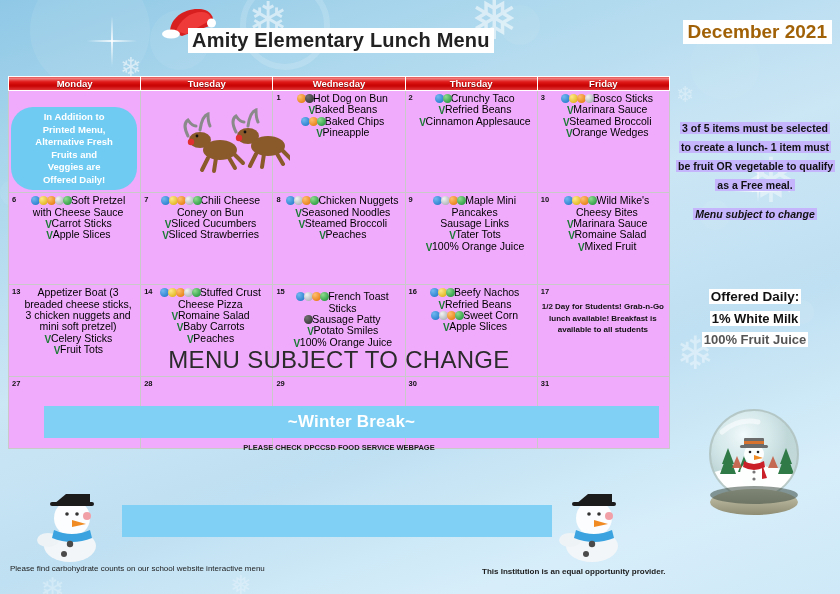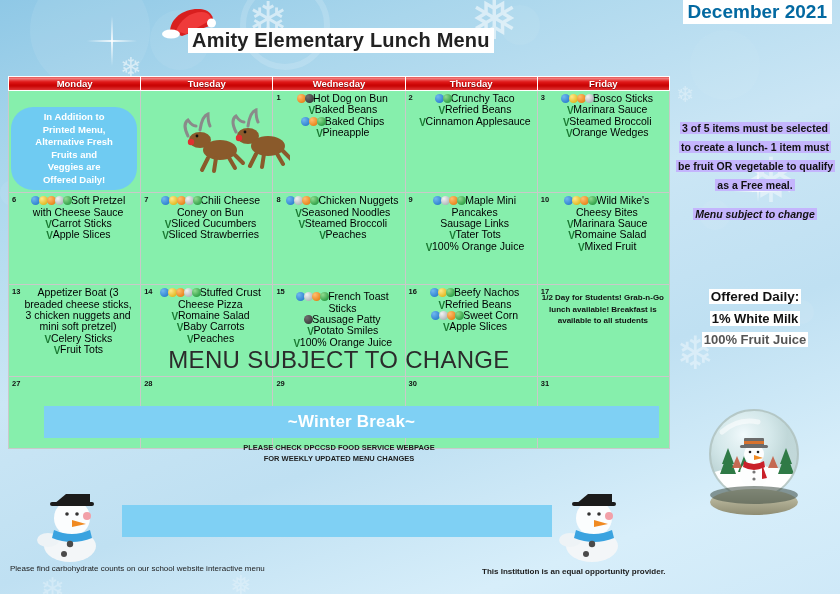--- a/index.html
+++ b/index.html
@@ -19,30 +19,30 @@
   .sparkle::after { content:''; position:absolute; left:-24px; top:24px; width:50px; height:2px;
      background: linear-gradient(to right, transparent, rgba(255,255,255,0.85), transparent); }
 
   
   .title-wrap { position: absolute; left: 188px; top: 28px; }
   .page-title {
     display: inline-block; background: #fff; color: #222;
     font-size: 20px; font-weight: bold; padding: 1px 4px; letter-spacing: .2px;
   }
   .month-label {
-    position: absolute; right: 8px; top: 0;
-    background: #fff; color: #0369a1; font-size: 19px; font-weight: bold;
+    position: absolute; right: 8px; top: 20px;
+    background: #fff; color: #a16207; font-size: 19px; font-weight: bold;
     padding: 1px 5px;
   }
   .santa-hat { position: absolute; left: 162px; top: 6px; width: 54px; height: 34px; }
 
   
   .calendar {
     position: absolute; left: 8px; top: 76px;
-    width: 662px; border-collapse: collapse; background: #86efac;
+    width: 662px; border-collapse: collapse; background: #f0abfc;
     table-layout: fixed;
   }
   .calendar th {
     background: linear-gradient(to bottom, #f49a9a 0%, #e21b1b 32%, #c60000 62%, #e23b3b 100%);
     color: #fff; font-size: 9.5px; font-weight: bold; height: 14px; padding: 0;
     border: 1px solid #fff; text-shadow: 0 1px 0 rgba(0,0,0,.35);
   }
   .calendar td {
     border: 1px solid #c9c9c9; vertical-align: top; height: 92px;
     padding: 2px 3px 2px 2px; position: relative;
@@ -64,21 +64,21 @@
   .ico.brown  { background: radial-gradient(circle at 32% 30%, #6f6f6f, #2b2b2b); }
   .ico.v { width: 8px; background: none; color: #1a7a33; font-weight: bold;
            font-size: 10px; line-height: 9px; border-radius: 0; }
 
   
   .notebox {
     background: #6fcbf2; color: #fff; font-weight: bold; font-size: 9.5px;
     line-height: 1.32; text-align: center; padding: 4px 21px; margin-top: 14px; border-radius: 22px;
   }
   .halfday { font-size: 8px; font-weight: bold; line-height: 1.45; text-align: center;
-             margin-top: 5px; color: #111; }
+             margin-top: 14px; color: #111; }
   .winter-banner {
     position: absolute; left: 44px; top: 406px; width: 615px; height: 32px;
     background: #7fd0f4; color: #fff; font-size: 17px; font-weight: bold;
     display: flex; align-items: center; justify-content: center; z-index: 4;
     letter-spacing: .2px;
   }
   .webpage-note {
     position: absolute; left: 8px; top: 442px; width: 662px;
     text-align: center; font-size: 7.5px; font-weight: bold; color: #1c1c1c;
     line-height: 1.5; z-index: 5;
@@ -323,21 +323,20 @@
     <path d="M30 52 l-6 12 M38 52 l-2 13 M50 50 l7 12 M56 48 l9 9" stroke="#8a5a2b" stroke-width="4" stroke-linecap="round"></path>
     <circle cx="13" cy="36" r="3.2" fill="#e03030"></circle>
     <circle cx="19" cy="30" r="1.4" fill="#111"></circle>
   </g>
 </svg>
 
 <div class="msc-overlay">MENU SUBJECT TO CHANGE</div>
 <div class="winter-banner">~Winter Break~</div>
 <div class="webpage-note">
   <div>PLEASE CHECK DPCCSD FOOD SERVICE WEBPAGE</div>
-  <div>FOR WEEKLY UPDATED MENU CHANGES</div>
 </div>
 <div class="blue-strip"></div>
 
 <svg class="snowman-left" viewBox="0 0 84 78">
   <ellipse cx="40" cy="60" rx="26" ry="16" fill="#f3f6f8"></ellipse>
   <circle cx="42" cy="32" r="18" fill="#fbfdfe"></circle>
   <ellipse cx="18" cy="54" rx="11" ry="7" fill="#eef3f6"></ellipse>
   <path d="M24 18 h36 v-10 h-24 z" fill="#1b1b1b"></path>
   <rect x="20" y="16" width="44" height="4" rx="2" fill="#1b1b1b"></rect>
   <path d="M42 34 l14 4 l-14 3 z" fill="#f08a22"></path>

